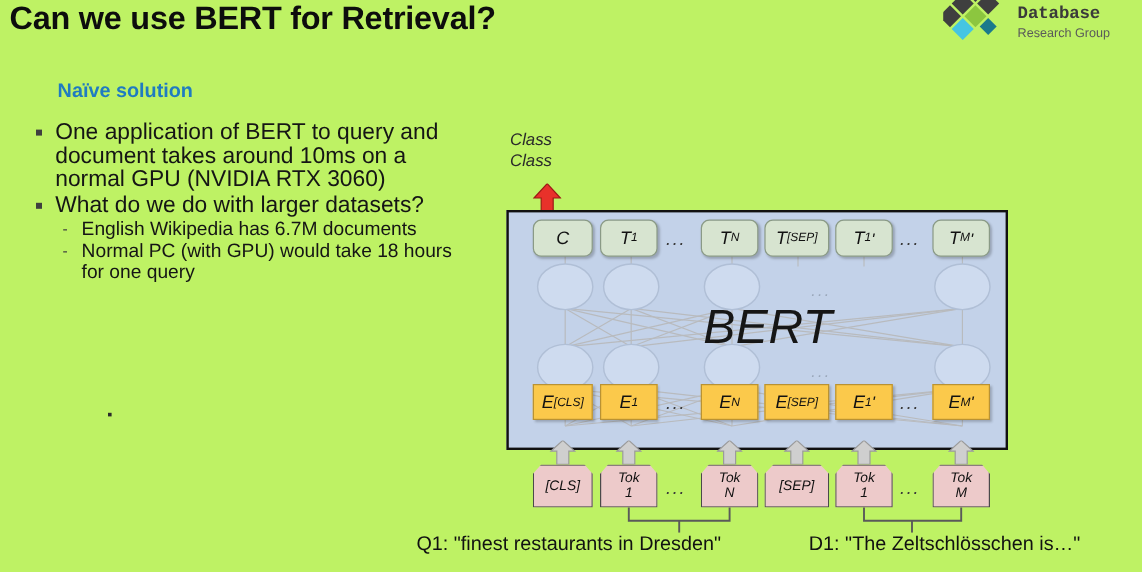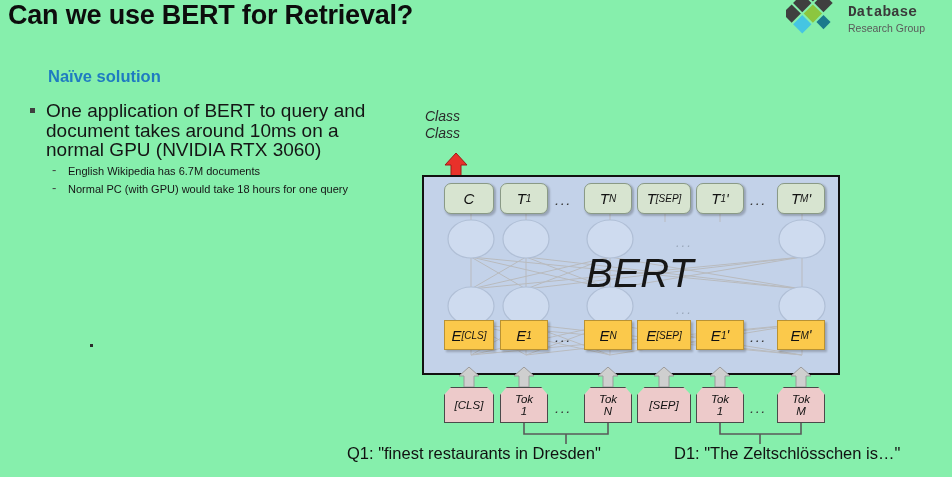--- a/index.html
+++ b/index.html
@@ -2,21 +2,21 @@
 <html><head>
 <meta charset="utf-8">
 <style>
   * { box-sizing: border-box; margin: 0; padding: 0; }
   html, body {
     width: 952px; height: 477px;
     background: #ffffff;
     font-family: "Liberation Sans", sans-serif;
     overflow: hidden;
   }
-  .slide { position: relative; width: 952px; height: 477px; background: #86efac; }
+  .slide { position: relative; width: 952px; height: 477px; background: #bef264; }
 
   
   .title {
     position: absolute; left: 8px; top: 0px;
     font-size: 27px; font-weight: bold; color: #0d0d0d;
     letter-spacing: -0.2px; white-space: nowrap;
   }
   .logo { position: absolute; right: 8px; top: -10px; width: 158px; height: 54px; }
   .logo-mark { position: absolute; left: 0px; top: 0px; width: 58px; height: 50px; }
   .logo-text { position: absolute; left: 62px; top: -2px; }
@@ -28,21 +28,21 @@
   .subhead {
     position: absolute; left: 8px; top: 67px;
     font-size: 16.5px; font-weight: bold; color: #1f7bc1; margin-left: 40px;
   }
   .bullets { position: absolute; left: 26px; top: 101px; width: 360px; }
   .b1 { position: relative; padding-left: 20px; font-size: 19px; color: #151515; line-height: 19.5px; margin-bottom: 2px;}
   .b1::before {
     content: ""; position: absolute; left: 4px; top: 7px;
     width: 5px; height: 5px; background: #3f3f3f;
   }
-  .b2 { position: relative; padding-left: 42px; font-size: 11px; color: #151515; line-height: 18px; margin-bottom: 0px;}
+  .b2 { position: relative; padding-left: 42px; font-size: 16px; color: #151515; line-height: 18px; margin-bottom: 0px;}
   .b2::before {
     content: "-"; position: absolute; left: 26px; top: -1px;
     font-size: 13px; color: #3f3f3f;
   }
   .stray-dot { position: absolute; left: 90px; top: 344px; width: 3px; height: 3px; background: #2b2b2b; }
 
   
   .diagram { position: absolute; left: 405px; top: 105px; width: 547px; height: 372px; font-style: italic; }
 
   .class-label {
@@ -125,20 +125,21 @@
       <div class="logo-l1">Dresden</div>
       <div class="logo-l2">Database</div>
       <div class="logo-l3">Research Group</div>
     </div>
   </div>
 
   <div class="subhead">Naïve solution</div>
 
   <div class="bullets">
     <div class="b1">One application of BERT to query and document takes around 10ms on a normal GPU (NVIDIA RTX 3060)</div>
+    <div class="b1">What do we do with larger datasets?</div>
     <div class="b2">English Wikipedia has 6.7M documents</div>
     <div class="b2">Normal PC (with GPU) would take 18 hours for one query</div>
   </div>
   <div class="stray-dot"></div>
 
   <div class="diagram">
 
     <div class="class-label">
       <span>Class</span><br>
       <span>Class</span>

